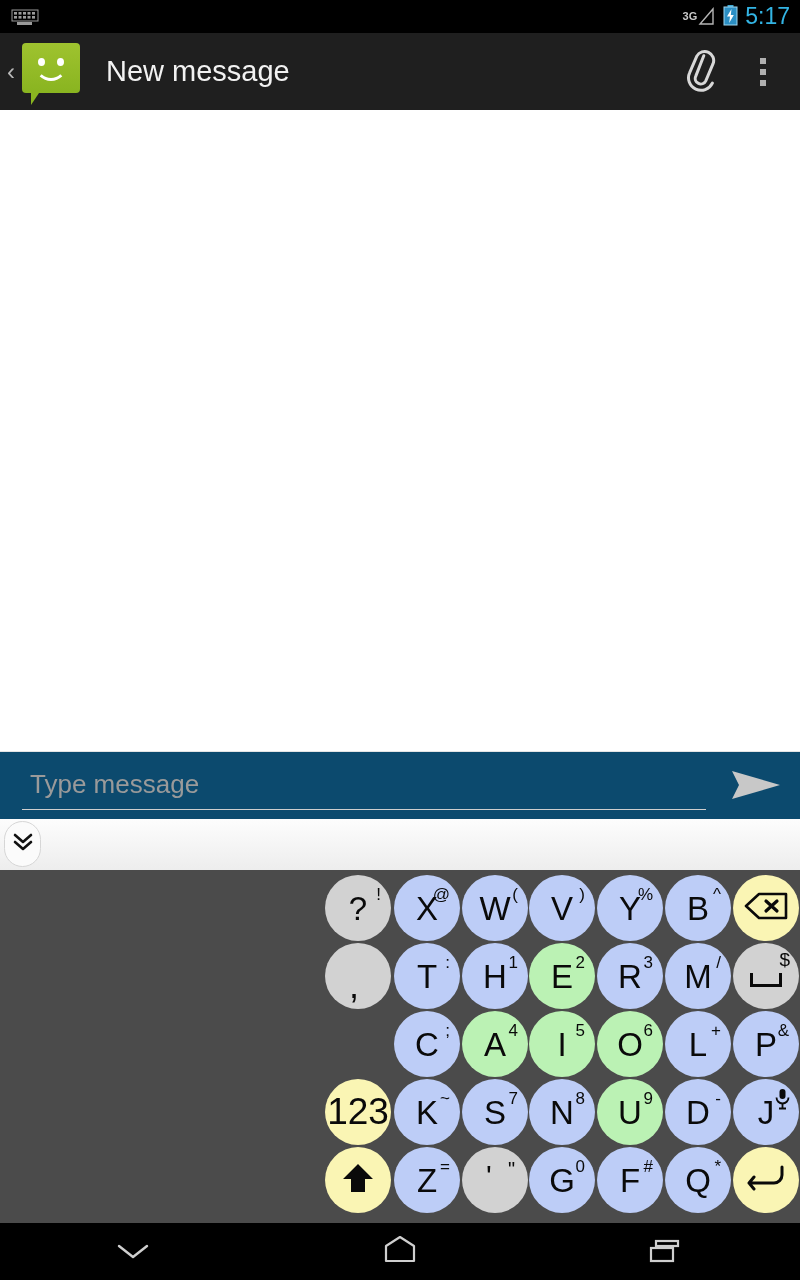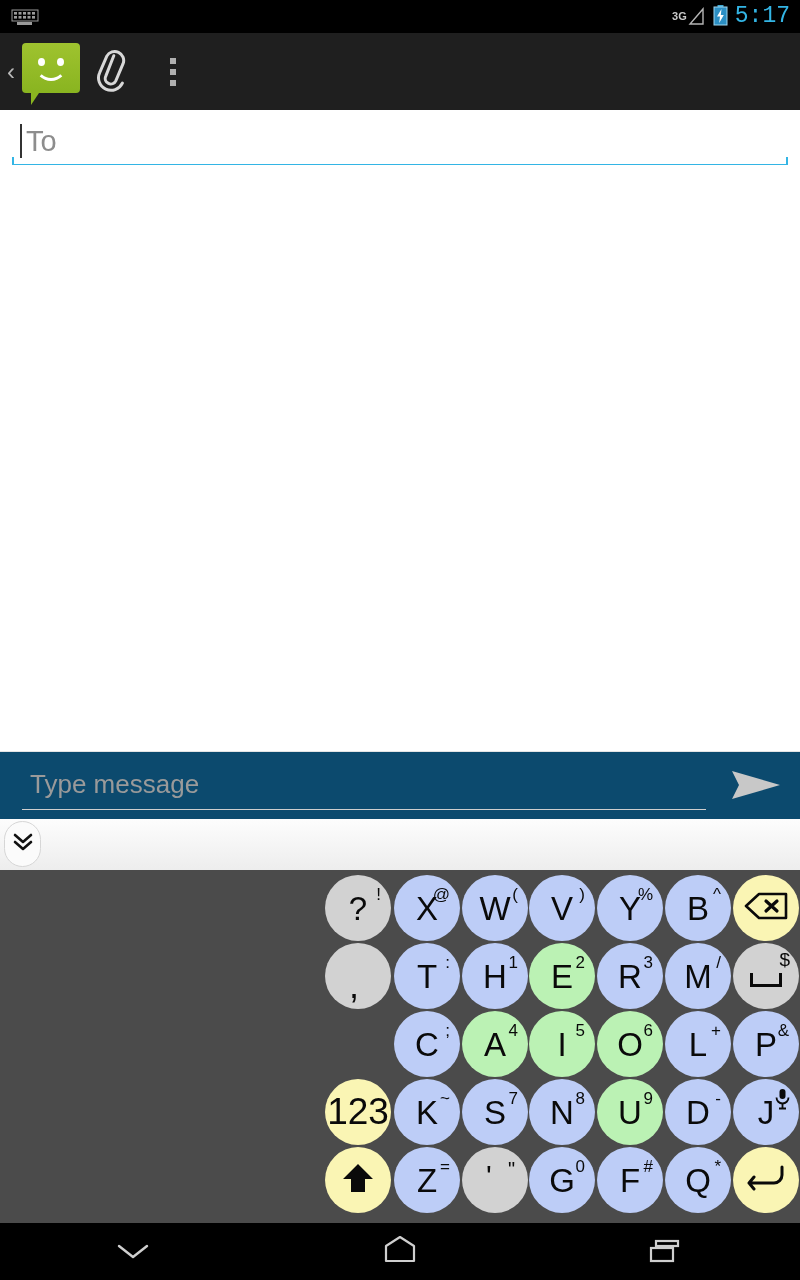--- a/index.html
+++ b/index.html
@@ -17,21 +17,21 @@
     background:#000; display:flex; align-items:center;
     padding:0 10px;
   }
   .status-left{ display:flex; align-items:center; gap:6px; flex:1; }
   .status-right{ display:flex; align-items:center; gap:7px; }
   .kbd-status-icon{ display:block; }
   .sig-3g{ display:flex; align-items:flex-end; gap:1px; }
   .sig-3g .lbl{ color:#c9c9c9; font-size:11px; line-height:11px; font-weight:bold; margin-bottom:5px;}
   .status-time{
     color:#33b5e5; font-size:23px; line-height:23px; letter-spacing:0px;
-    font-family:Liberation Mono, monospace;
+    font-family:Liberation Sans, sans-serif;
   }
 
   
   .action-bar{
     position:absolute; left:0; top:33px; width:800px; height:77px;
     background:#1f1f1f; display:flex; align-items:center;
   }
   .ab-back{
     width:22px; color:#b9b9b9; font-size:24px; text-align:center;
     line-height:77px; user-select:none;
@@ -218,42 +218,35 @@
 
   <div class="action-bar">
     <div class="ab-back">‹</div>
     <div class="app-logo">
       <div class="bubble"></div>
       <div class="tail"></div>
       <div class="mouth"></div>
       <div class="eye l"></div>
       <div class="eye r"></div>
     </div>
+    <div class="ab-title">New message</div>
     <div class="ab-action">
       <span>
         <svg width="40" height="44" viewBox="0 0 40 44">
           <path d="M27.5 9.5 L13 26 a5.5 5.5 0 0 0 7.8 7.8 L33.5 20.2 a9 9 0 0 0 -12.7 -12.7 L8.5 20.5 a12.5 12.5 0 0 0 17.7 17.7" fill="none" stroke="#d8d8d8" stroke-width="3" stroke-linecap="round" transform="rotate(-20 20 22)"></path>
         </svg>
       </span>
     </div>
     <div class="ab-overflow">
       <i></i>
       <i></i>
       <i></i>
     </div>
   </div>
 
-  <div class="to-wrap">
-    <div class="to-field">
-      <div class="to-caret"></div>
-      <div class="to-placeholder">To</div>
-      <div class="to-tick-l"></div>
-      <div class="to-tick-r"></div>
-    </div>
-  </div>
 
   <div class="msg-body"></div>
 
   <div class="compose">
     <div class="compose-field">
       <div class="compose-placeholder">Type message</div>
     </div>
     <div class="send-btn">
       <span>
         <svg width="52" height="34" viewBox="0 0 52 34">

